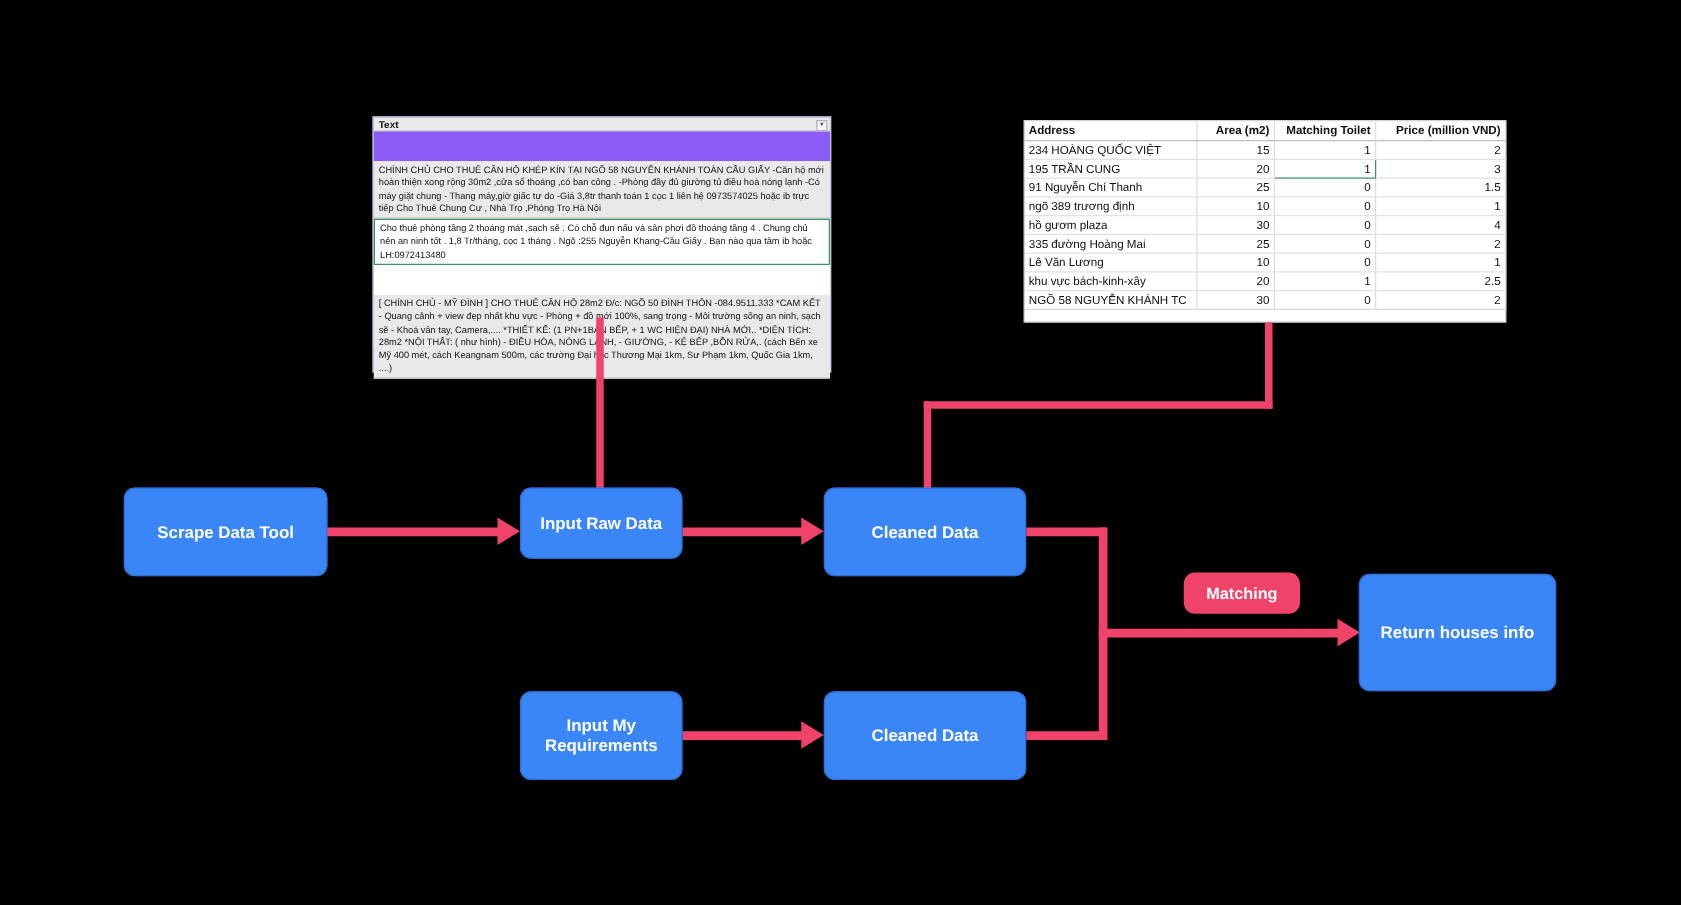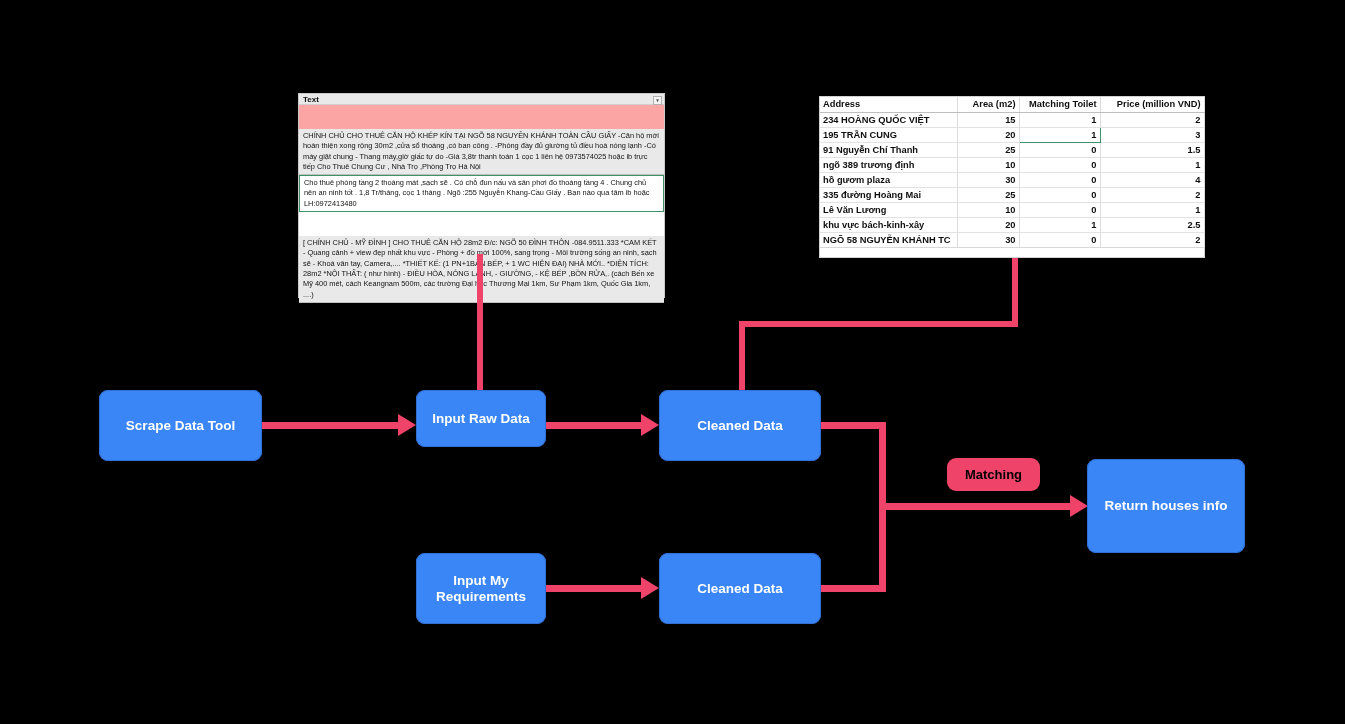--- a/index.html
+++ b/index.html
@@ -1,61 +1,61 @@
 <!DOCTYPE html>
 <html><head>
 <meta charset="utf-8">
 <style>
   html,body{margin:0;padding:0;background:#000;}
   body{width:1345px;height:724px;position:relative;overflow:hidden;
        font-family:"Liberation Sans", sans-serif;}
 
   
   #text-panel{position:absolute;left:298px;top:93px;width:367px;height:205px;
-              background:#fca5a5;border:1px solid #c9c9c9;box-sizing:border-box;}
+              background:#8b5cf6;border:1px solid #c9c9c9;box-sizing:border-box;}
   #text-panel .tp-head{height:11px;background:#e9e9e9;border-bottom:1px solid #cfcfcf;
               font-size:8px;font-weight:bold;color:#111;padding:1px 0 0 4px;
               box-sizing:border-box;position:relative;}
   #text-panel .tp-head .dd{position:absolute;right:2px;top:2px;width:7px;height:7px;
               border:1px solid #b0b0b0;background:#f4f4f4;font-size:5px;line-height:6px;
               text-align:center;color:#555;}
   #text-panel .tp-body{position:relative;height:149px;background:#ffffff;}
   .tp-row{padding:2px 5px 2px 4px;font-size:7.4px;line-height:10.3px;color:#111;
           box-sizing:border-box;word-spacing:0px;}
   .tp-row.shade{background:#e9e9e9;border-bottom:1px solid #bfbfbf;margin-top:24px;}
   .tp-row.selected{background:#ffffff;border:1px solid #3f9268;margin:0 0 0 0;}
 
   
   #table-panel{position:absolute;left:819px;top:96px;width:386px;height:162px;
                background:#fff;border:1px solid #d2d2d2;box-sizing:border-box;}
   #table-panel table{border-collapse:collapse;width:100%;table-layout:fixed;}
   #table-panel th,#table-panel td{font-size:9.3px;color:#0f0f0f;padding:1px 3px;
                height:15px;box-sizing:border-box;border-bottom:1px solid #e2e2e2;
-               border-right:1px solid #dcdcdc;overflow:hidden;white-space:nowrap;font-weight:bold;}
+               border-right:1px solid #dcdcdc;overflow:hidden;white-space:nowrap;}
   #table-panel th{font-weight:bold;text-align:left;border-bottom:1px solid #bfbfbf;}
   #table-panel th.num,#table-panel td.num{text-align:right;}
   #table-panel td.sel{border:1.4px solid #3f9268;}
   #table-panel .c0{width:137px;} #table-panel .c1{width:62px;margin-top:18px;}
   #table-panel .c2{width:81px;}  #table-panel .c3{width:104px;}
   #table-panel tr:last-child td{border-bottom:1px solid #d8d8d8;}
 
   
   .node{position:absolute;background:#3a86f7;border-radius:9px;
         display:flex;align-items:center;justify-content:center;text-align:center;
         color:#ffffff;font-weight:bold;font-size:13.5px;line-height:16px;
         box-shadow:0 0 0 1px #2f6fd6 inset;}
   #n-scrape{left:99px;top:390px;width:163px;height:71px;}
   #n-inputraw{left:416px;top:390px;width:130px;height:57px;}
   #n-clean1{left:659px;top:390px;width:162px;height:71px;}
   #n-inputreq{left:416px;top:553px;width:130px;height:71px;align-items:center;}
   #n-clean2{left:659px;top:553px;width:162px;height:71px;}
   #n-return{left:1087px;top:459px;width:158px;height:94px;}
   #pill-matching{position:absolute;left:947px;top:458px;width:93px;height:33px;
         background:#f0436a;border-radius:9px;display:flex;align-items:center;
-        justify-content:center;color:#000000;font-weight:bold;font-size:13px;}
+        justify-content:center;color:#ffffff;font-weight:bold;font-size:13px;}
 
   
   .ln{position:absolute;background:#f0436a;}
   .arrow-r{position:absolute;width:0;height:0;
         border-top:11px solid transparent;border-bottom:11px solid transparent;
         border-left:18px solid #f0436a;}
 </style>
 </head>
 <body>
 

